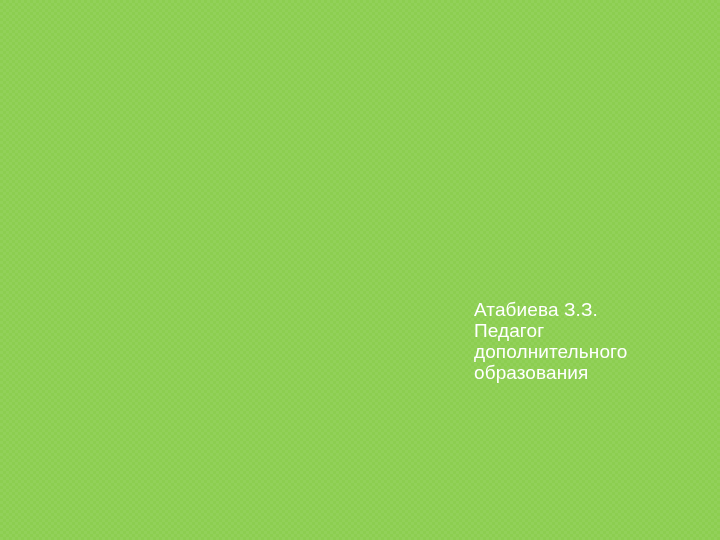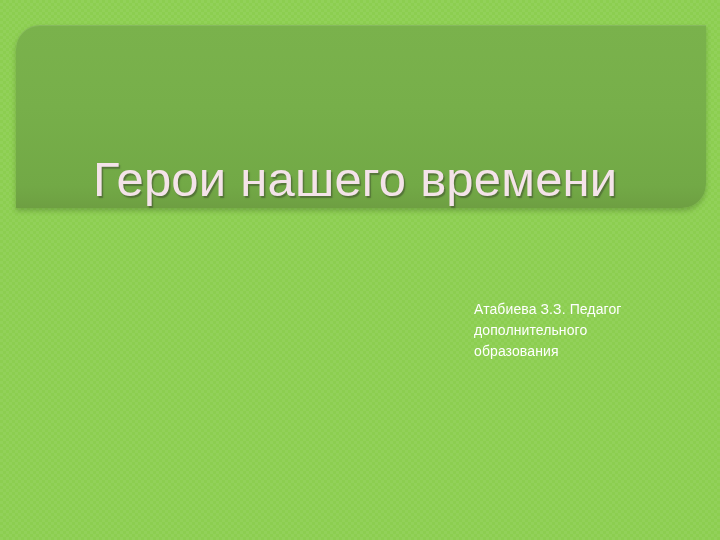--- a/index.html
+++ b/index.html
@@ -60,33 +60,30 @@
 
   
   #subtitle-block {
     position: absolute;
     left: 474px;
     top: 299px;
     width: 172px;
   }
   #subtitle-text {
     color: #FFFFFF;
-    font-size: 14px;
+    font-size: 19px;
     line-height: 21px;
     font-weight: 400;
     letter-spacing: 0.1px;
     white-space: pre-line;
   }
 </style>
 </head>
 <body>
 
 <div id="slide">
 
-  <div id="title-banner">
-    <div id="title-text">Герои нашего времени</div>
-  </div>
 
   <div id="subtitle-block">
     <div id="subtitle-text">Атабиева З.З. Педагог дополнительного образования</div>
   </div>
 
 </div>
 
 </body></html>

